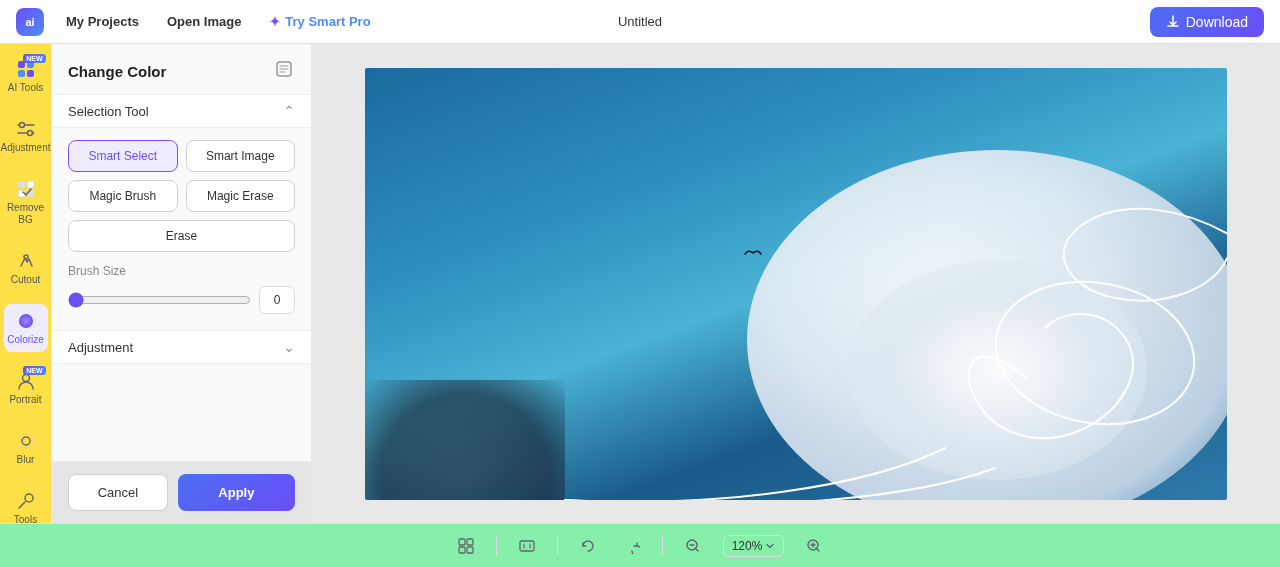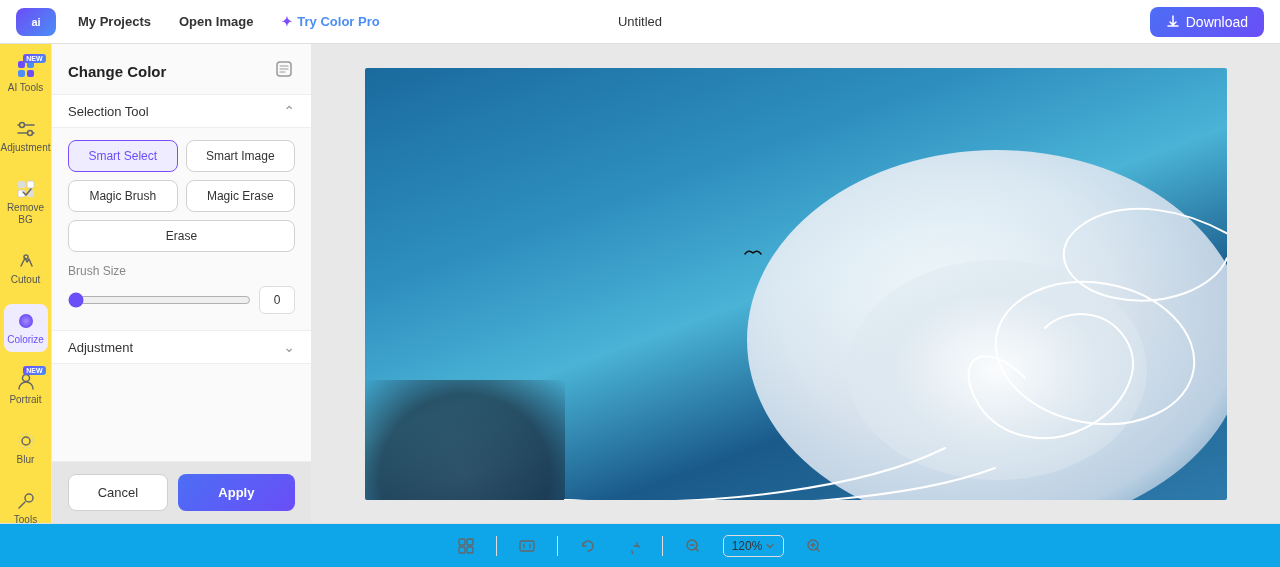--- a/index.html
+++ b/index.html
@@ -11,21 +11,21 @@
       background: #fff;
       border-bottom: 1px solid #e0e0e0;
       display: flex;
       align-items: center;
       padding: 0 16px;
       gap: 8px;
       position: relative;
       flex-shrink: 0;
     }
     .topnav-logo {
-      width: 40px; height: 28px;
+      width: 28px; height: 28px;
       background: linear-gradient(135deg, #6a4ef7, #4c8ef5);
       border-radius: 8px;
       display: flex; align-items: center; justify-content: center;
       color: #fff; font-size: 11px; font-weight: bold;
       margin-right: 4px;
       flex-shrink: 0;
     }
     .topnav-btn {
       background: none; border: none; cursor: pointer;
       font-size: 13px; color: #333; padding: 4px 10px;
@@ -244,21 +244,21 @@
     .selection-svg {
       position: absolute;
       top: 0; left: 0;
       width: 100%; height: 100%;
       pointer-events: none;
     }
 
     
     .bottom-toolbar {
       height: 44px;
-      background: #0ea5e9;
+      background: #86efac;
       border-top: 1px solid #e0e0e0;
       display: flex;
       align-items: center;
       justify-content: center;
       gap: 16px;
       flex-shrink: 0;
     }
     .toolbar-btn {
       background: none; border: none; cursor: pointer;
       color: #555; font-size: 16px; padding: 4px 6px;
@@ -285,21 +285,21 @@
     <span>ai</span>
   </div>
   <button class="topnav-btn">
     <span>My Projects</span>
   </button>
   <button class="topnav-btn">
     <span>Open Image</span>
   </button>
   <button class="topnav-btn active">
     <span class="topnav-sparkle">✦</span>
-    <span>Try Color Pro</span>
+    <span>Try Smart Pro</span>
   </button>
   <div class="topnav-title">Untitled</div>
   <div class="topnav-spacer"></div>
   <button class="download-btn">
     <svg width="14" height="14" viewBox="0 0 14 14" fill="none">
       <path d="M7 1v8M4 7l3 3 3-3M2 11h10" stroke="white" stroke-width="1.5" stroke-linecap="round" stroke-linejoin="round"></path>
     </svg>
     <span>Download</span>
   </button>
 </div>

